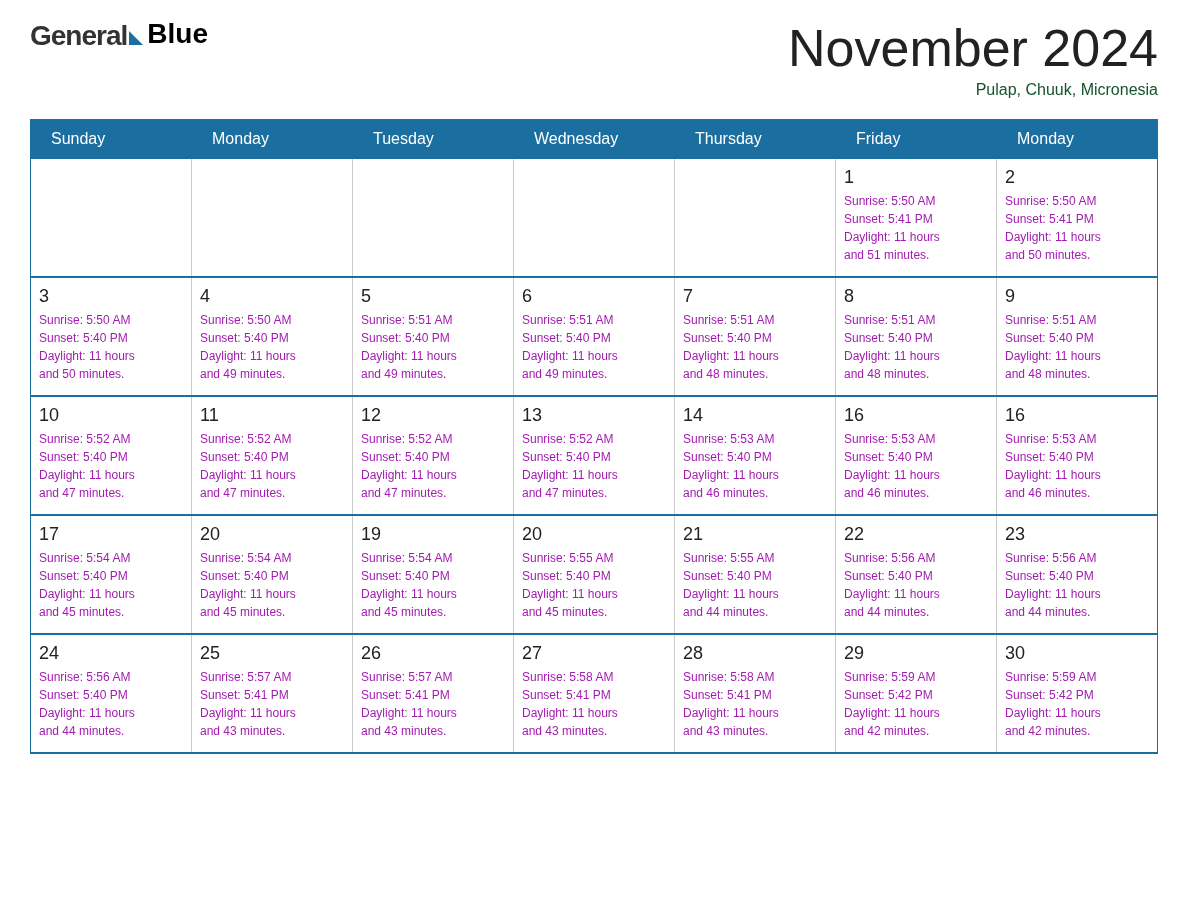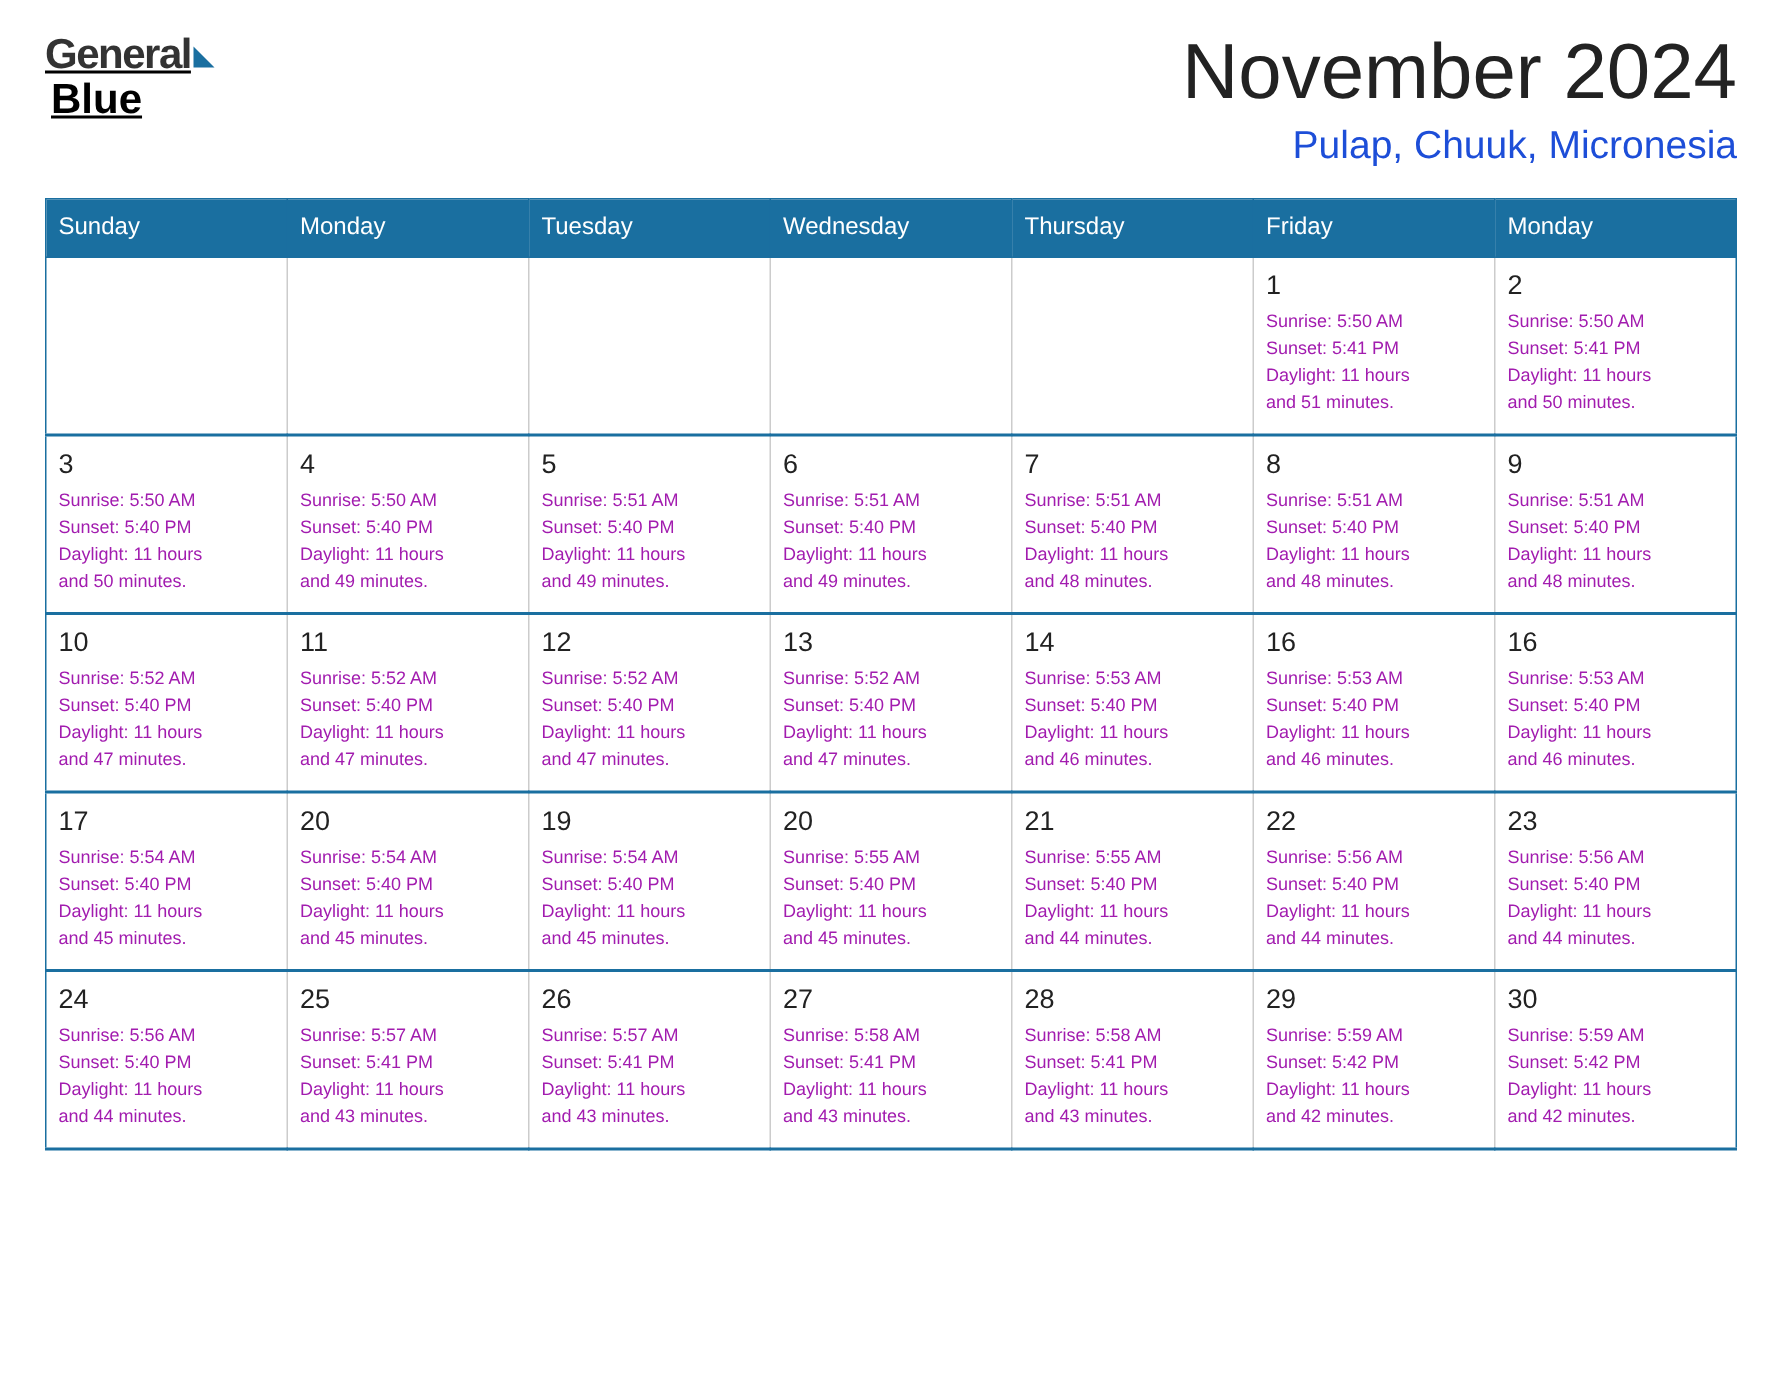--- a/index.html
+++ b/index.html
@@ -11,23 +11,21 @@
       min-height: 918px;
     }
     .header-area {
       display: flex;
       justify-content: space-between;
       align-items: flex-start;
       margin-bottom: 20px;
     }
     .logo {
       display: flex;
-      flex-direction: column;
       align-items: flex-start;
-      text-decoration: underline;
     }
     .logo-top {
       display: flex;
       align-items: center;
     }
     .logo-general {
       font-size: 28px;
       font-weight: bold;
       color: #333;
       letter-spacing: -1px;
@@ -52,33 +50,33 @@
       text-align: right;
     }
     .month-title {
       font-size: 52px;
       font-weight: normal;
       color: #222;
       line-height: 1.1;
       text-align: center;
     }
     .location-title {
-      font-size: 26px;
-      color: #1d4ed8;
+      font-size: 16px;
+      color: #14532d;
       margin-top: 4px;
     }
     table {
       width: 100%;
       border-collapse: collapse;
       table-layout: fixed;
     }
     thead tr th {
       background-color: #1a6fa0;
       color: #fff;
-      padding: 10px 8px;
+      padding: 10px 20px;
       font-size: 16px;
       font-weight: normal;
       text-align: left;
       border: 1px solid #1a6fa0;
     }
     tbody tr {
       border-bottom: 2px solid #1a6fa0;
     }
     tbody tr td {
       vertical-align: top;

